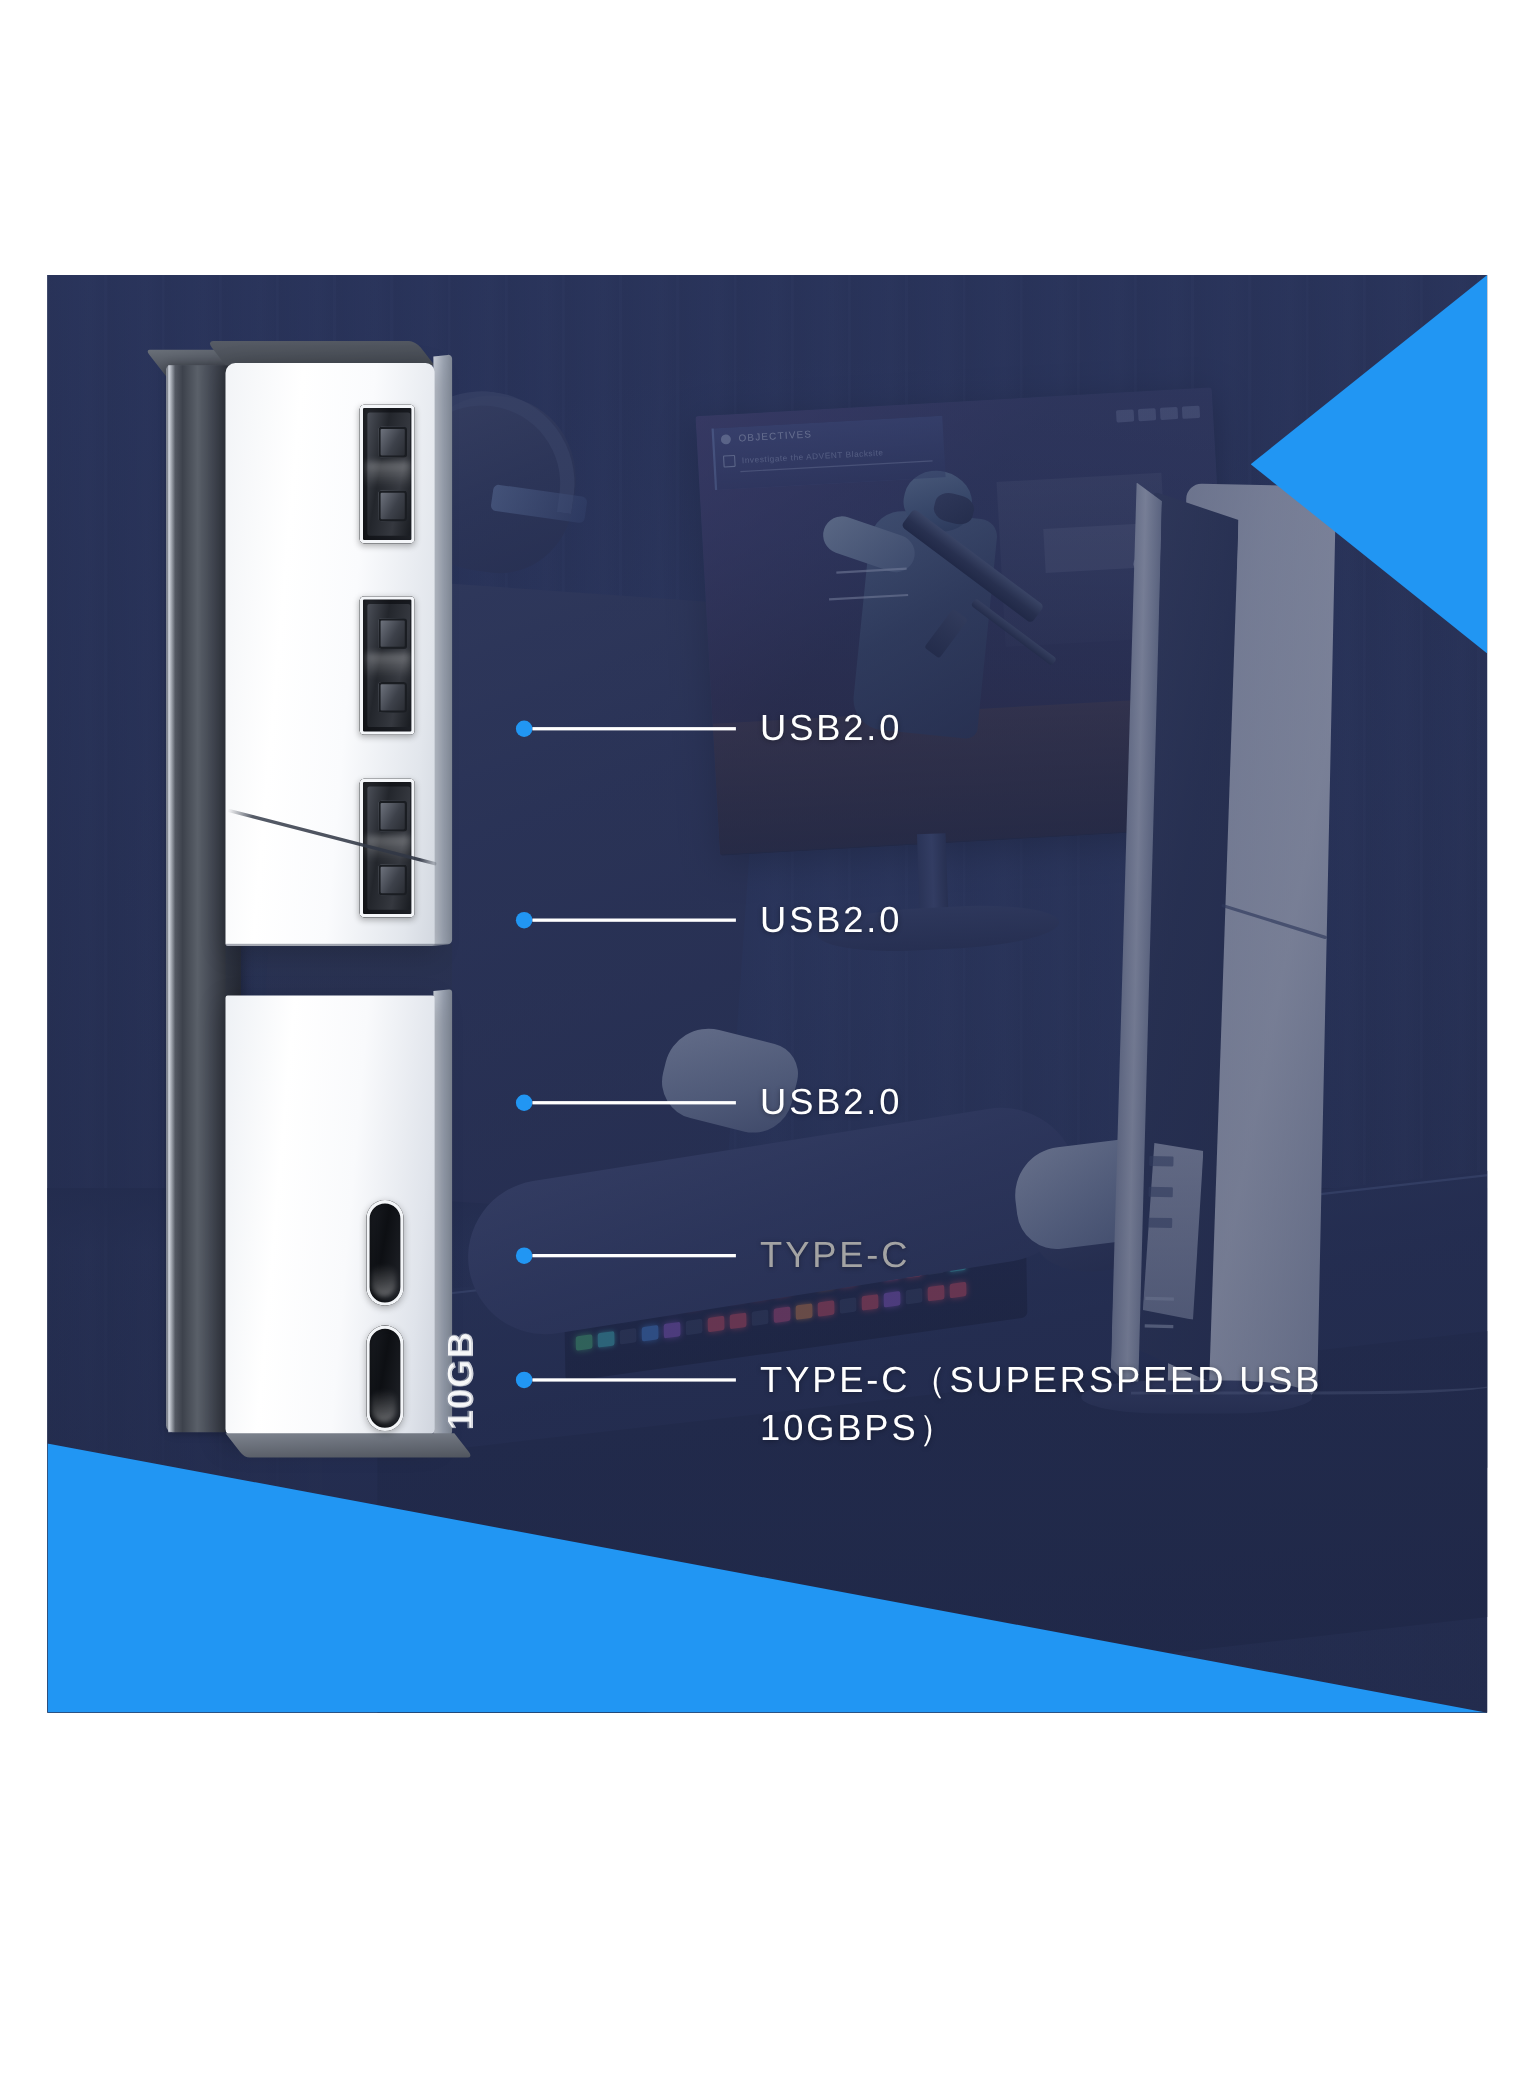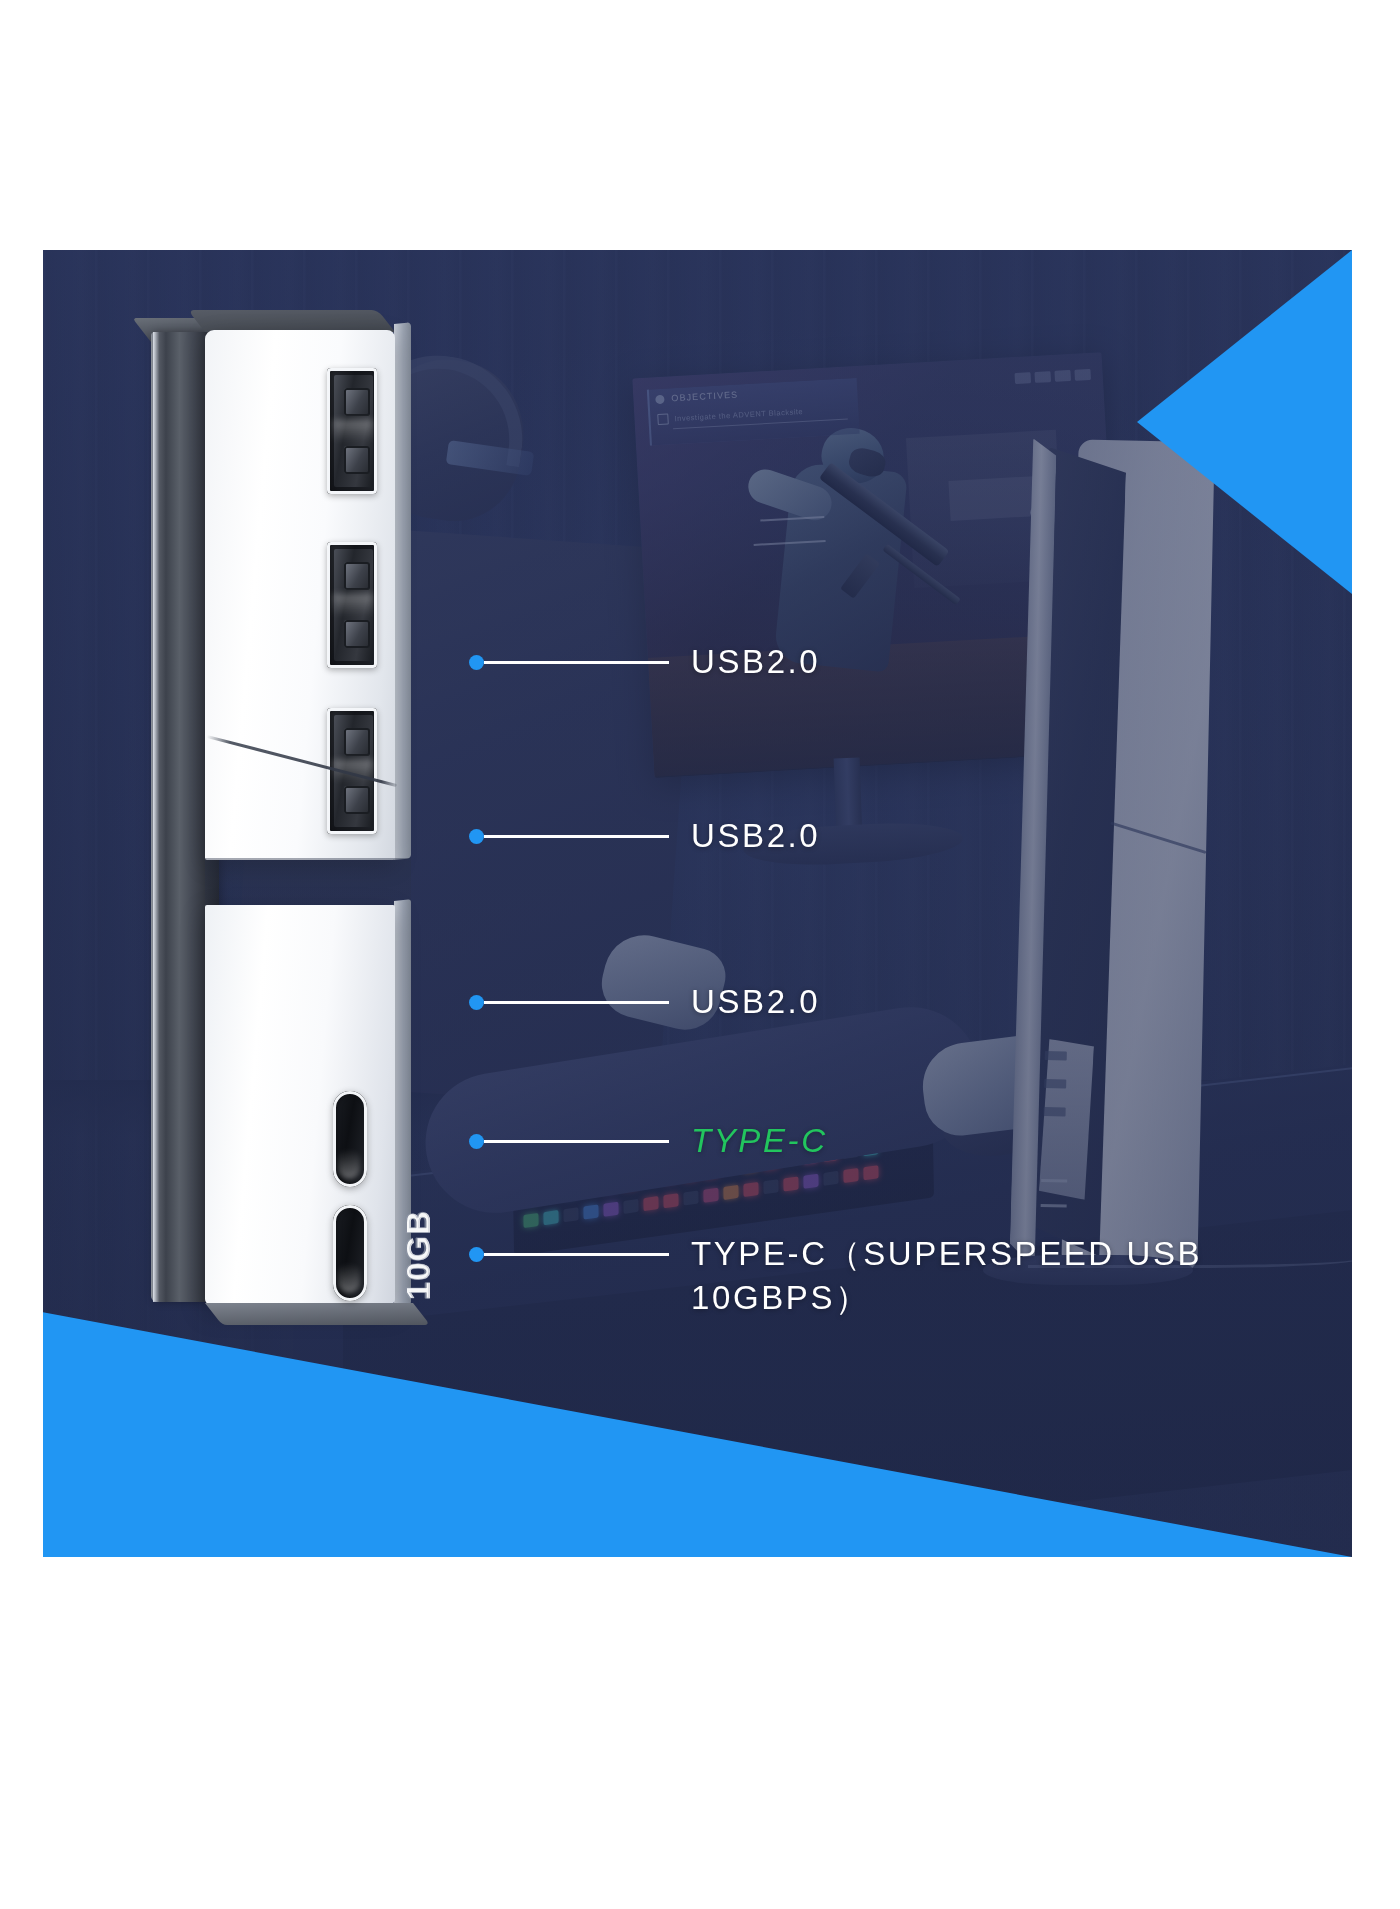--- a/index.html
+++ b/index.html
@@ -869,21 +869,21 @@
           <span class="callout-label" style="color: rgb(255, 255, 255);">USB2.0</span>
         </div>
         <div class="callout" style="left: 426px; top: 752px;">
           <span class="callout-dot" style="background: rgb(33, 150, 243);"></span>
           <span class="callout-line" style="width: 185px;"></span>
           <span class="callout-label" style="color: rgb(255, 255, 255);">USB2.0</span>
         </div>
         <div class="callout" style="left: 426px; top: 891px;">
           <span class="callout-dot" style="background: rgb(33, 150, 243);"></span>
           <span class="callout-line" style="width: 185px;"></span>
-          <span class="callout-label" style="color: #22c55e; font-style: italic;">TYPE-C</span>
+          <span class="callout-label" style="color: #a3a3a3;">TYPE-C</span>
         </div>
         <div class="callout" style="left: 426px; top: 1004px;">
           <span class="callout-dot" style="background: rgb(33, 150, 243);"></span>
           <span class="callout-line" style="width: 185px;"></span>
           <span class="callout-label two-line" style="color: rgb(255, 255, 255);">TYPE-C（SUPERSPEED USB
 10GBPS）</span>
         </div>
       </div>
 
   </div>

